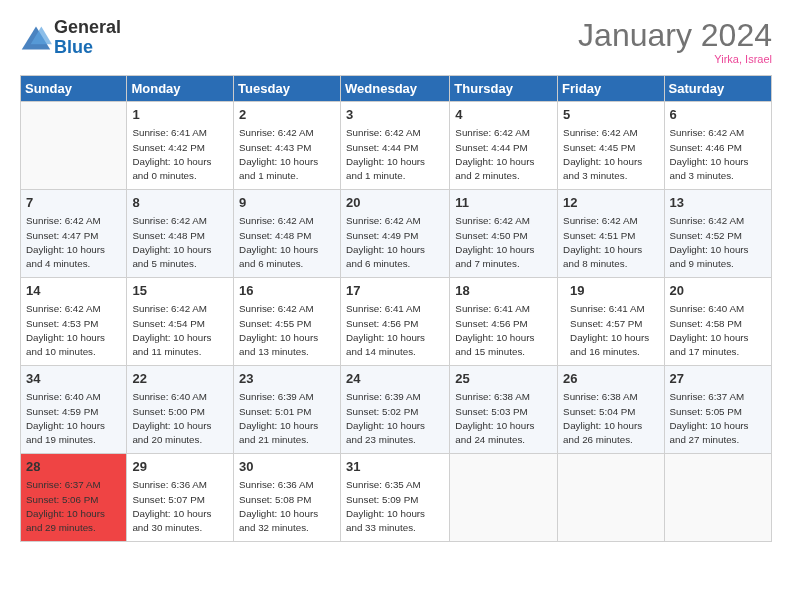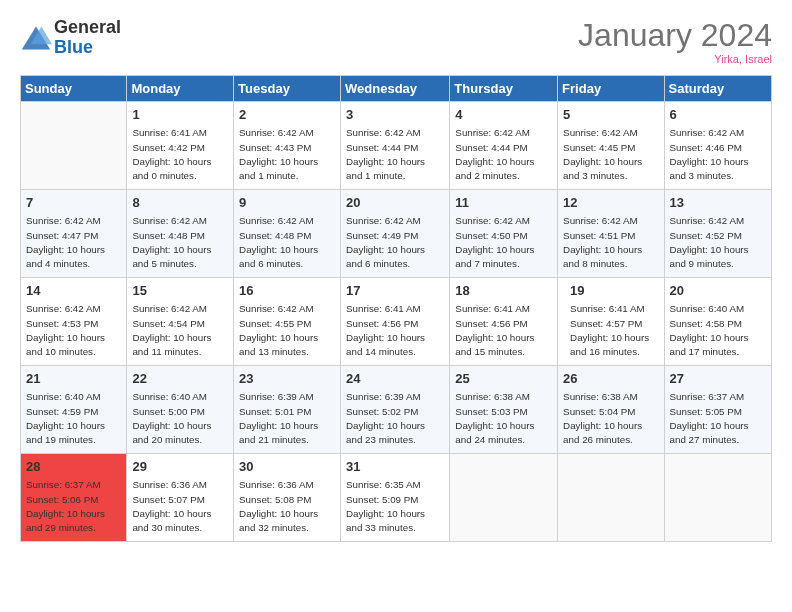--- a/index.html
+++ b/index.html
@@ -210,21 +210,21 @@
             <span class="day-number">19</span>
             <div class="cell-text">Sunrise: 6:41 AM<br>Sunset: 4:57 PM<br>Daylight: 10 hours<br>and 16 minutes.</div>
           </td>
           <td style="background: rgb(255, 255, 255);">
             <span class="day-number">20</span>
             <div class="cell-text">Sunrise: 6:40 AM<br>Sunset: 4:58 PM<br>Daylight: 10 hours<br>and 17 minutes.</div>
           </td>
         </tr>
         <tr>
           <td style="background: rgb(244, 247, 251);">
-            <span class="day-number">21</span>
+            <span class="day-number">34</span>
             <div class="cell-text">Sunrise: 6:40 AM<br>Sunset: 4:59 PM<br>Daylight: 10 hours<br>and 19 minutes.</div>
           </td>
           <td style="background: rgb(244, 247, 251);">
             <span class="day-number">22</span>
             <div class="cell-text">Sunrise: 6:40 AM<br>Sunset: 5:00 PM<br>Daylight: 10 hours<br>and 20 minutes.</div>
           </td>
           <td style="background: rgb(244, 247, 251); margin-left: 28px;">
             <span class="day-number">23</span>
             <div class="cell-text">Sunrise: 6:39 AM<br>Sunset: 5:01 PM<br>Daylight: 10 hours<br>and 21 minutes.</div>
           </td>

